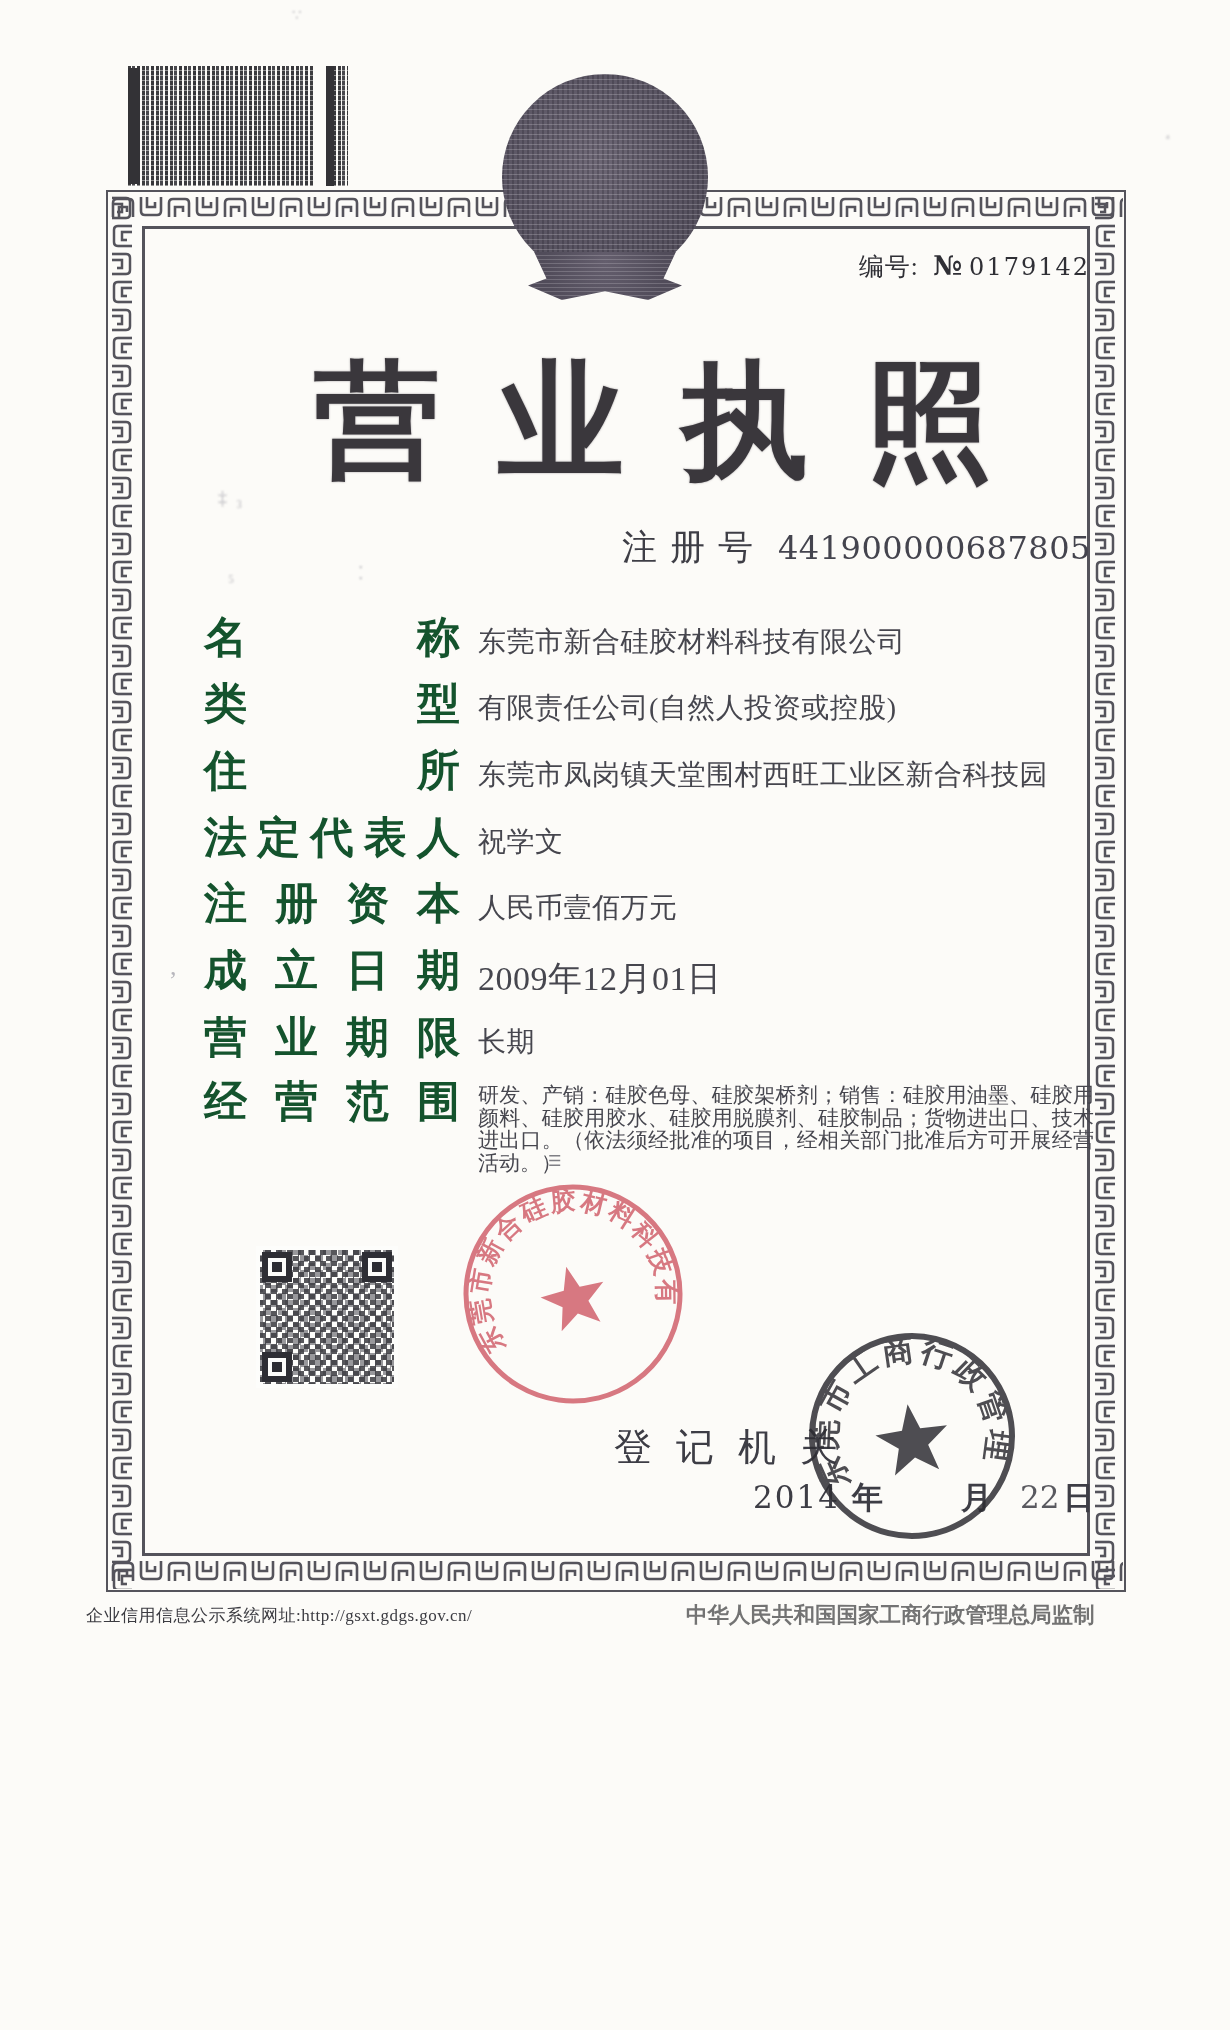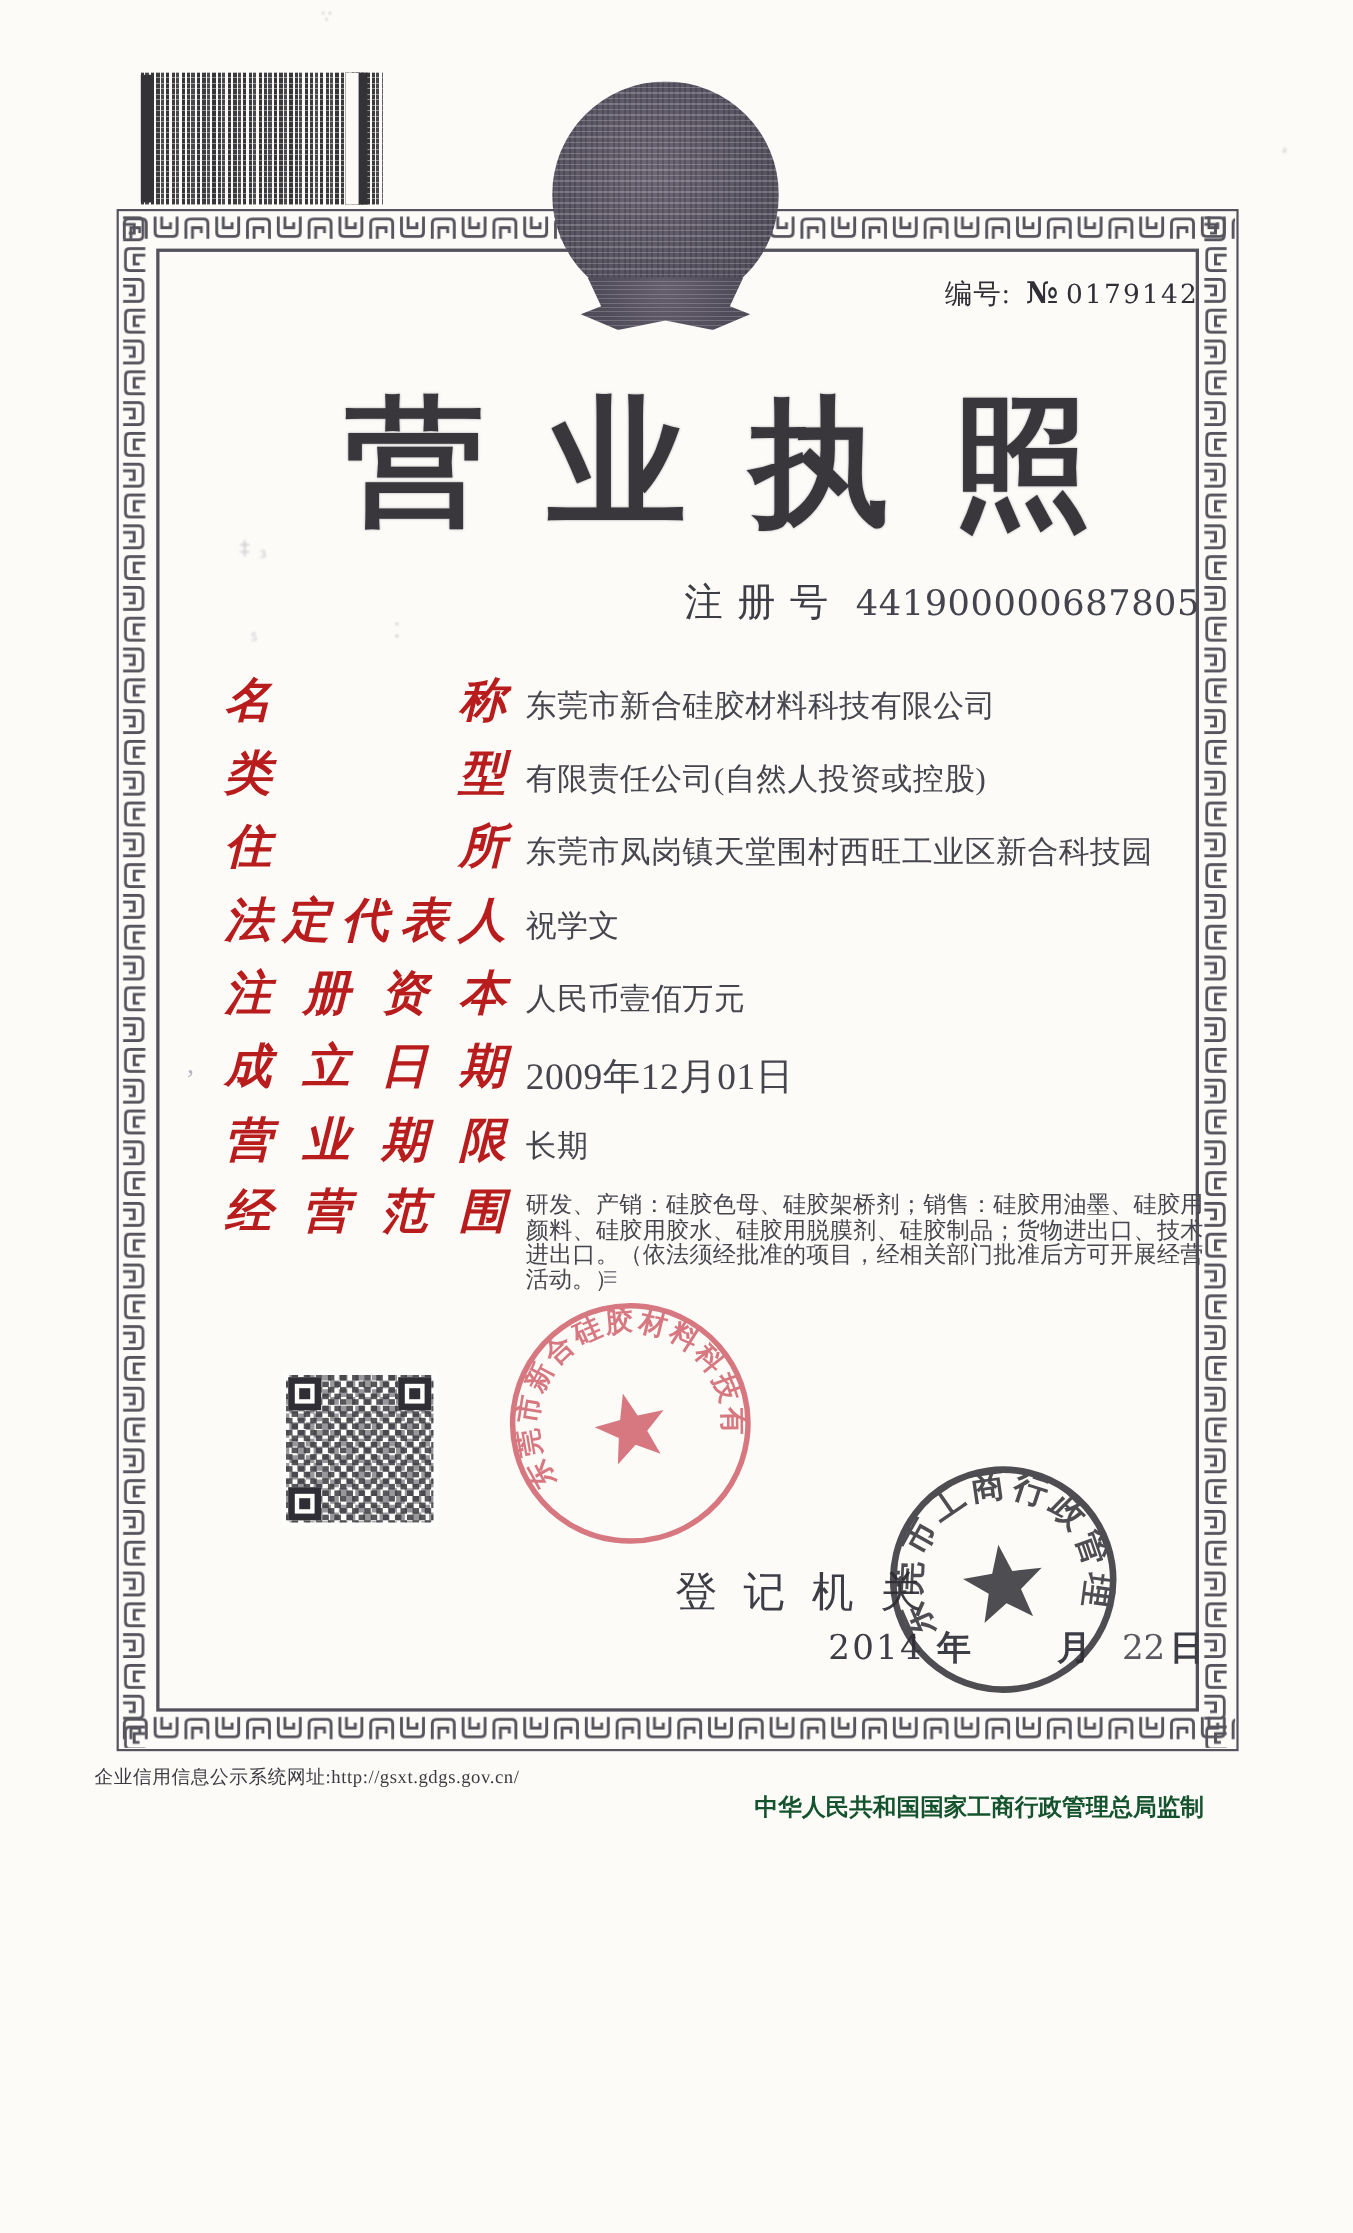--- a/index.html
+++ b/index.html
@@ -57,22 +57,22 @@
     letter-spacing:58px; text-indent:58px; color:#3a373c; white-space:nowrap;
     text-shadow:0 0 2px rgba(72,66,74,.55);
   }
   .regline { position:absolute; left:622px; top:524px; z-index:2; white-space:nowrap; }
   .regline .lbl { font-size:35px; letter-spacing:13px; color:#3e3e46; }
   .regline .num { font-family:"DejaVu Serif", serif; font-size:32px; letter-spacing:.5px;
       color:#44444e; margin-left:12px; }
   
   .row { position:absolute; left:204px; display:flex; align-items:flex-start; z-index:2; }
   .row .lbl {
-    width:256px; flex:0 0 256px; font-size:43px; font-weight:600; color:#b91c1c;
-    text-align:justify; text-align-last:justify; line-height:1.1;font-style:italic;
+    width:256px; flex:0 0 256px; font-size:43px; font-weight:600; color:#14532d;
+    text-align:justify; text-align-last:justify; line-height:1.1;
   }
   .row .val { margin-left:18px; padding-top:9px; font-size:28px; color:#46464e;
       white-space:nowrap; letter-spacing:.5px; }
   .row .val.num { font-size:34px; }
   .row-scope .val { white-space:normal; width:616px; font-size:21px; line-height:22.5px;
       padding-top:6px; letter-spacing:0; text-align:justify; }
   
   .qr { position:absolute; left:256px; top:1246px; width:142px; height:142px; background:#fdfdfb; z-index:2; }
   .qr-inner { position:absolute; inset:4px;
     background:
@@ -92,21 +92,21 @@
       font-size:31px; color:#3d3d45; }
   .dateline .yr { font-family:"DejaVu Serif", serif; letter-spacing:2px; }
   .dateline .u1 { margin-left:12px; font-weight:600; }
   .dateline .u2 { margin-left:78px; font-weight:600; }
   .dateline .dd { margin-left:28px; font-family:"DejaVu Serif", serif; opacity:.85; }
   .dateline .u3 { margin-left:4px; font-weight:600; }
   
   .footer-left { position:absolute; left:86px; top:1604px; font-size:17px; color:#3b3b41;
       letter-spacing:.5px; z-index:2; }
   .footer-right { position:absolute; left:686px; top:1600px; width:410px; font-size:21.5px;
-      font-weight:600; color:#14532d; z-index:2;margin-top:28px; }
+      font-weight:600; color:#737373; z-index:2; }
   
   .art { position:absolute; color:rgba(80,80,100,.4); z-index:2; font-size:18px; }
   .art.blur { filter:blur(1px); }
 </style>
 </head>
 <body>
 
 <div class="page">
 
   <div class="barcode"></div>

